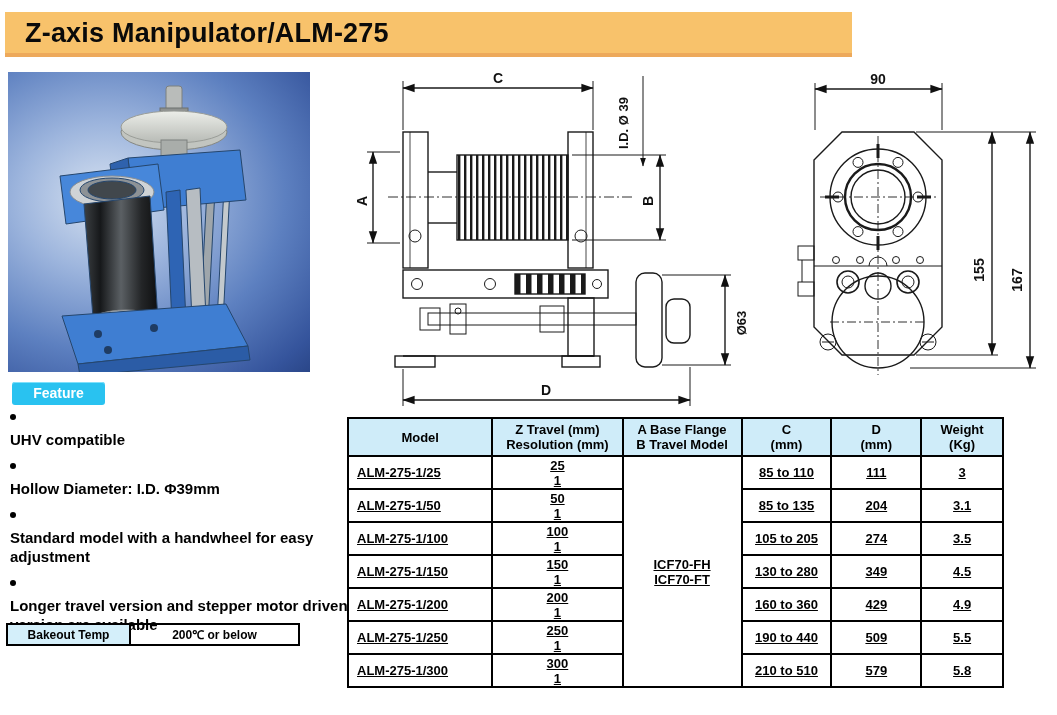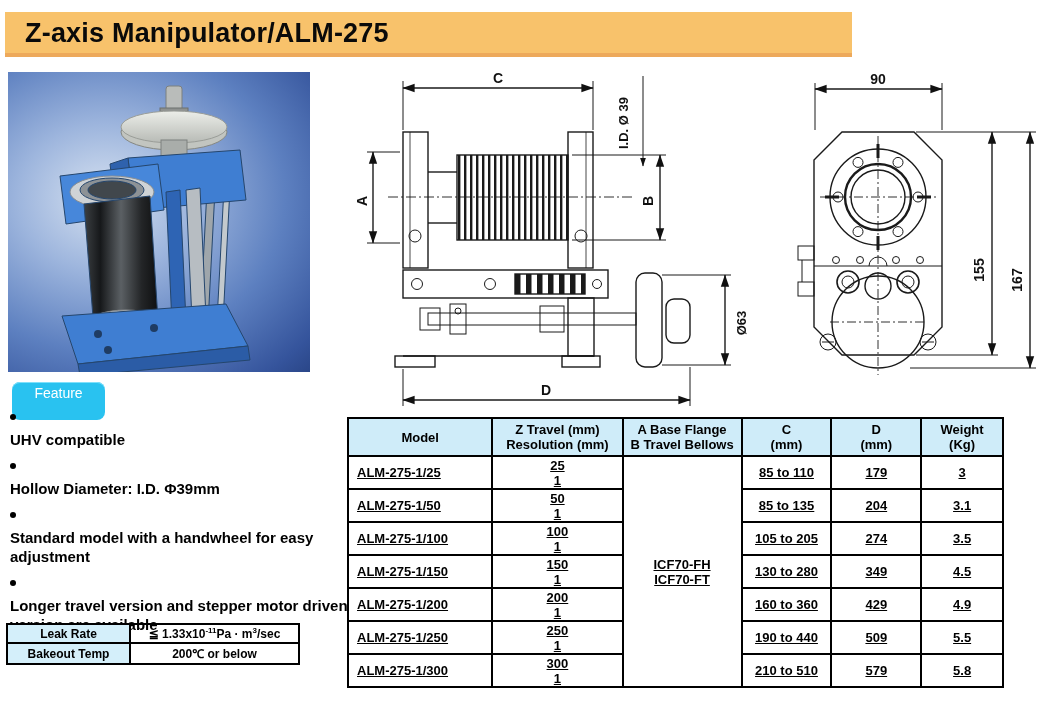--- a/index.html
+++ b/index.html
@@ -25,22 +25,22 @@
     background:radial-gradient(ellipse at 32% 42%, #d7e2f1 0%, #9db5dd 30%, #5d80c0 62%, #35549c 90%, #2a4688 100%);
   }
 
   
   .drawing svg{display:block;}
   .dim{font:bold 13px "Liberation Sans", sans-serif;fill:#111;}
   .dimL{font:bold 14px "Liberation Sans", sans-serif;fill:#111;}
 
   
   .feature-badge{
-    left:12px;top:382px;width:93px;height:38px;background:#29C2F0;
-    border-radius:8px;color:#fff;font-weight:normal;font-size:14px;
+    left:12px;top:382px;width:93px;height:23px;background:#29C2F0;
+    border-radius:3px;color:#fff;font-weight:bold;font-size:14px;
     text-align:center;line-height:23px;
     box-shadow:inset 0 1px 0 #7fe0fb;
   }
   ul.features{
     left:10px;top:408px;width:348px;margin:0;padding:0;list-style:none;
   }
   ul.features li{
     display:flex;gap:10px;font-size:15px;font-weight:bold;line-height:19px;
     margin-bottom:8px;
     flex-direction:column;
@@ -298,24 +298,20 @@
   </li>
   <li>
     <span class="dot"></span>
     <span>Longer travel version and stepper motor driven version are available</span>
   </li>
 </ul>
 
 <table class="abs mini">
   <tbody>
     <tr>
-      <td class="lbl">Leak Rate</td>
-      <td><span>≦ 1.33x10</span><sup>-11</sup><span>Pa · m</span><sup>3</sup><span>/sec</span></td>
-    </tr>
-    <tr>
       <td class="lbl">Bakeout Temp</td>
       <td>200℃ or below</td>
     </tr>
   </tbody>
 </table>
 
 <table class="abs specs">
   <colgroup>
     <col style="width:143px">
       <col style="width:129px">
@@ -326,21 +322,21 @@
   </colgroup>
   <thead>
     <tr>
       <th>Model</th>
       <th>
           <span class="stack">Z Travel (mm)</span>
           <span class="stack">Resolution (mm)</span>
         </th>
       <th>
           <span class="stack">A Base Flange</span>
-          <span class="stack">B Travel Bellows</span>
+          <span class="stack">B Travel Model</span>
         </th>
       <th>
           <span class="stack">C</span>
           <span class="stack">(mm)</span>
         </th>
       <th>
           <span class="stack">D</span>
           <span class="stack">(mm)</span>
         </th>
       <th>
@@ -354,21 +350,21 @@
       <td class="model">ALM-275-1/25</td>
       <td>
           <span class="stack">25</span>
           <span class="stack">1</span>
         </td>
       <td rowspan="7">
           <span class="stack">ICF70-FH</span>
           <span class="stack">ICF70-FT</span>
         </td>
       <td>85 to 110</td>
-      <td>179</td>
+      <td>111</td>
       <td>3</td>
     </tr>
     <tr>
       <td class="model">ALM-275-1/50</td>
       <td>
           <span class="stack">50</span>
           <span class="stack">1</span>
         </td>
       <td>85 to 135</td>
       <td>204</td>

